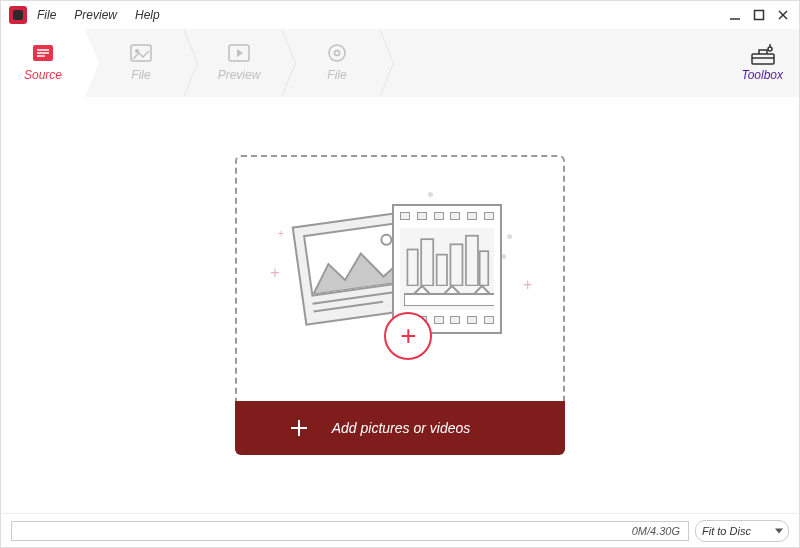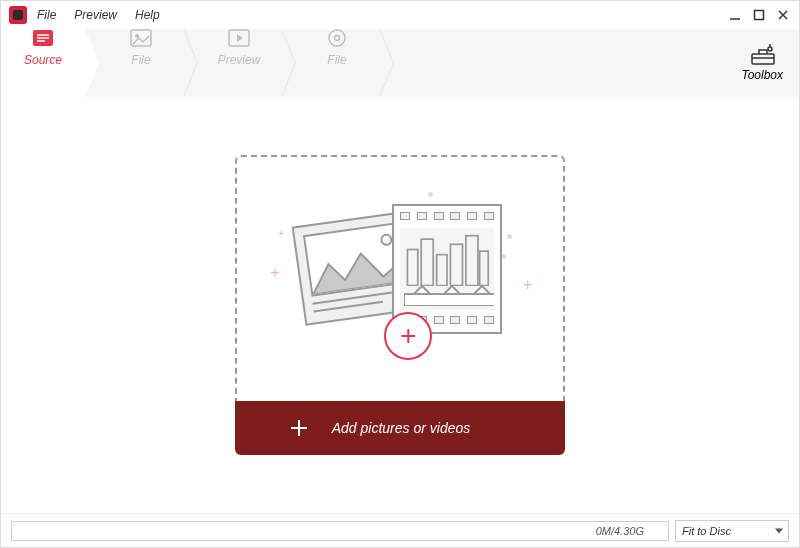--- a/index.html
+++ b/index.html
@@ -10,27 +10,27 @@
 .titlebar { height: 28px; display: flex; align-items: center; padding: 0 8px; background: #fff; }
 .logo { width: 18px; height: 18px; background: #d4213d; border-radius: 3px; position: relative; margin-right: 10px; }
 .logo::after { content: ""; position: absolute; top: 4px; left: 4px; width: 10px; height: 10px; background: #2b2b2b; border-radius: 2px; }
 .menubar-item { font-size: 12px; color: #333; margin-right: 18px; cursor: default; }
 .spacer { flex: 1; }
 .win-btn { width: 16px; height: 16px; margin-left: 8px; cursor: pointer; display: flex; align-items: center; justify-content: center; }
 .win-btn svg { display: block; }
 
 
 .tabsbar { height: 68px; background: #f6f6f6; display: flex; align-items: center; position: relative; }
-.tab { width: 84px; height: 100%; display: flex; flex-direction: column; align-items: center; color: #bfbfbf; position: relative; cursor: pointer; }
+.tab { width: 84px; height: 100%; display: flex; flex-direction: column; align-items: center; justify-content: center; color: #bfbfbf; position: relative; cursor: pointer; }
 .tab.active { color: #e7344c; background: #fff; }
 .tab .ticon { width: 22px; height: 18px; margin-bottom: 6px; display: flex; align-items: center; justify-content: center; }
 .tab .tlabel { font-size: 12px; }
 .chev { width: 0; height: 0; border-top: 34px solid transparent; border-bottom: 34px solid transparent; border-left: 14px solid #fff; position: relative; z-index: 2; }
 .chev.gray { border-left-color: #f6f6f6; filter: drop-shadow(1px 0 0 #e5e5e5); }
-.toolbox { position: absolute; right: 16px; top: 0; height: 100%; display: flex; flex-direction: column; align-items: center; justify-content: center; color: #000000; cursor: pointer; }
+.toolbox { position: absolute; right: 16px; top: 0; height: 100%; display: flex; flex-direction: column; align-items: center; justify-content: center; color: #4c1d95; cursor: pointer; }
 .toolbox .ticon { width: 24px; height: 20px; margin-bottom: 4px; }
 .toolbox .tlabel { font-size: 12px; }
 
 
 .main { flex: 1; background: #fff; display: flex; align-items: center; justify-content: center; }
 .dropzone { width: 330px; height: 300px; display: flex; flex-direction: column; }
 .dashed { flex: 1; border: 2px dashed #999; border-bottom: none; border-radius: 6px 6px 0 0; display: flex; align-items: center; justify-content: center; background: #fff; position: relative; }
 .addbar { height: 54px; background: #7f1d1d; color: #fff; border-radius: 0 0 6px 6px; display: flex; align-items: center; justify-content: center; cursor: pointer; }
 .addbar .plus { width: 18px; height: 18px; margin-right: 24px; margin-left: -40px; }
 .addbar .label { font-size: 14px; }
@@ -49,24 +49,24 @@
 .film .perf { position: absolute; left: 6px; right: 6px; height: 10px; display: flex; justify-content: space-between; }
 .film .perf.top { top: 6px; } .film .perf.bot { bottom: 6px; }
 .film .perf span { width: 10px; height: 8px; background: #f0f0f0; border: 1px solid #999; }
 .film .scene { position: absolute; left: 6px; right: 6px; top: 22px; bottom: 22px; background: #f5f5f5; overflow:hidden; }
 .film .city { position:absolute; left:4px; right:4px; top:6px; bottom:28px; }
 .film .houses { position:absolute; left:4px; right:4px; bottom:4px; height:22px; }
 .addcircle { position: absolute; left: 104px; bottom: 4px; width: 48px; height: 48px; border: 2px solid #e7344c; border-radius: 50%; background: #fff; display: flex; align-items: center; justify-content: center; color: #e7344c; font-size: 28px; font-weight: 300; }
 
 
 .bottom { height: 34px; border-top: 1px solid #eee; display: flex; align-items: center; padding: 0 10px; gap: 6px; }
-.progress { flex: 1; height: 20px; border: 1px solid #ccc; background: #fff; position: relative; display: flex; align-items: center; justify-content: flex-end; padding-right: 24px; font-size: 11px; color: #555; }
+.progress { flex: 1; height: 20px; border: 1px solid #ccc; background: #fff; position: relative; display: flex; align-items: center; justify-content: flex-end; padding-right: 8px; font-size: 11px; color: #555; }
 .combo { height: 22px; border: 1px solid #ccc; background: #fff; font-size: 11px; padding: 0 18px 0 6px; display: flex; align-items: center; color: #333; position: relative; cursor: pointer; }
 .combo::after { content: ""; position: absolute; right: 5px; top: 50%; width: 0; height: 0; border-left: 4px solid transparent; border-right: 4px solid transparent; border-top: 5px solid #555; transform: translateY(-50%); }
-.combo.disc { width: 92px; } .combo.fit { width: 114px; }
+.combo.disc { width: 92px; } .combo.fit { width: 94px; border-radius: 10px; }
 </style>
 </head>
 <body>
 
 <div class="window">
 
   <div class="titlebar">
     <div class="logo"></div>
     <div class="menubar-item">File</div>
     <div class="menubar-item">Preview</div>

